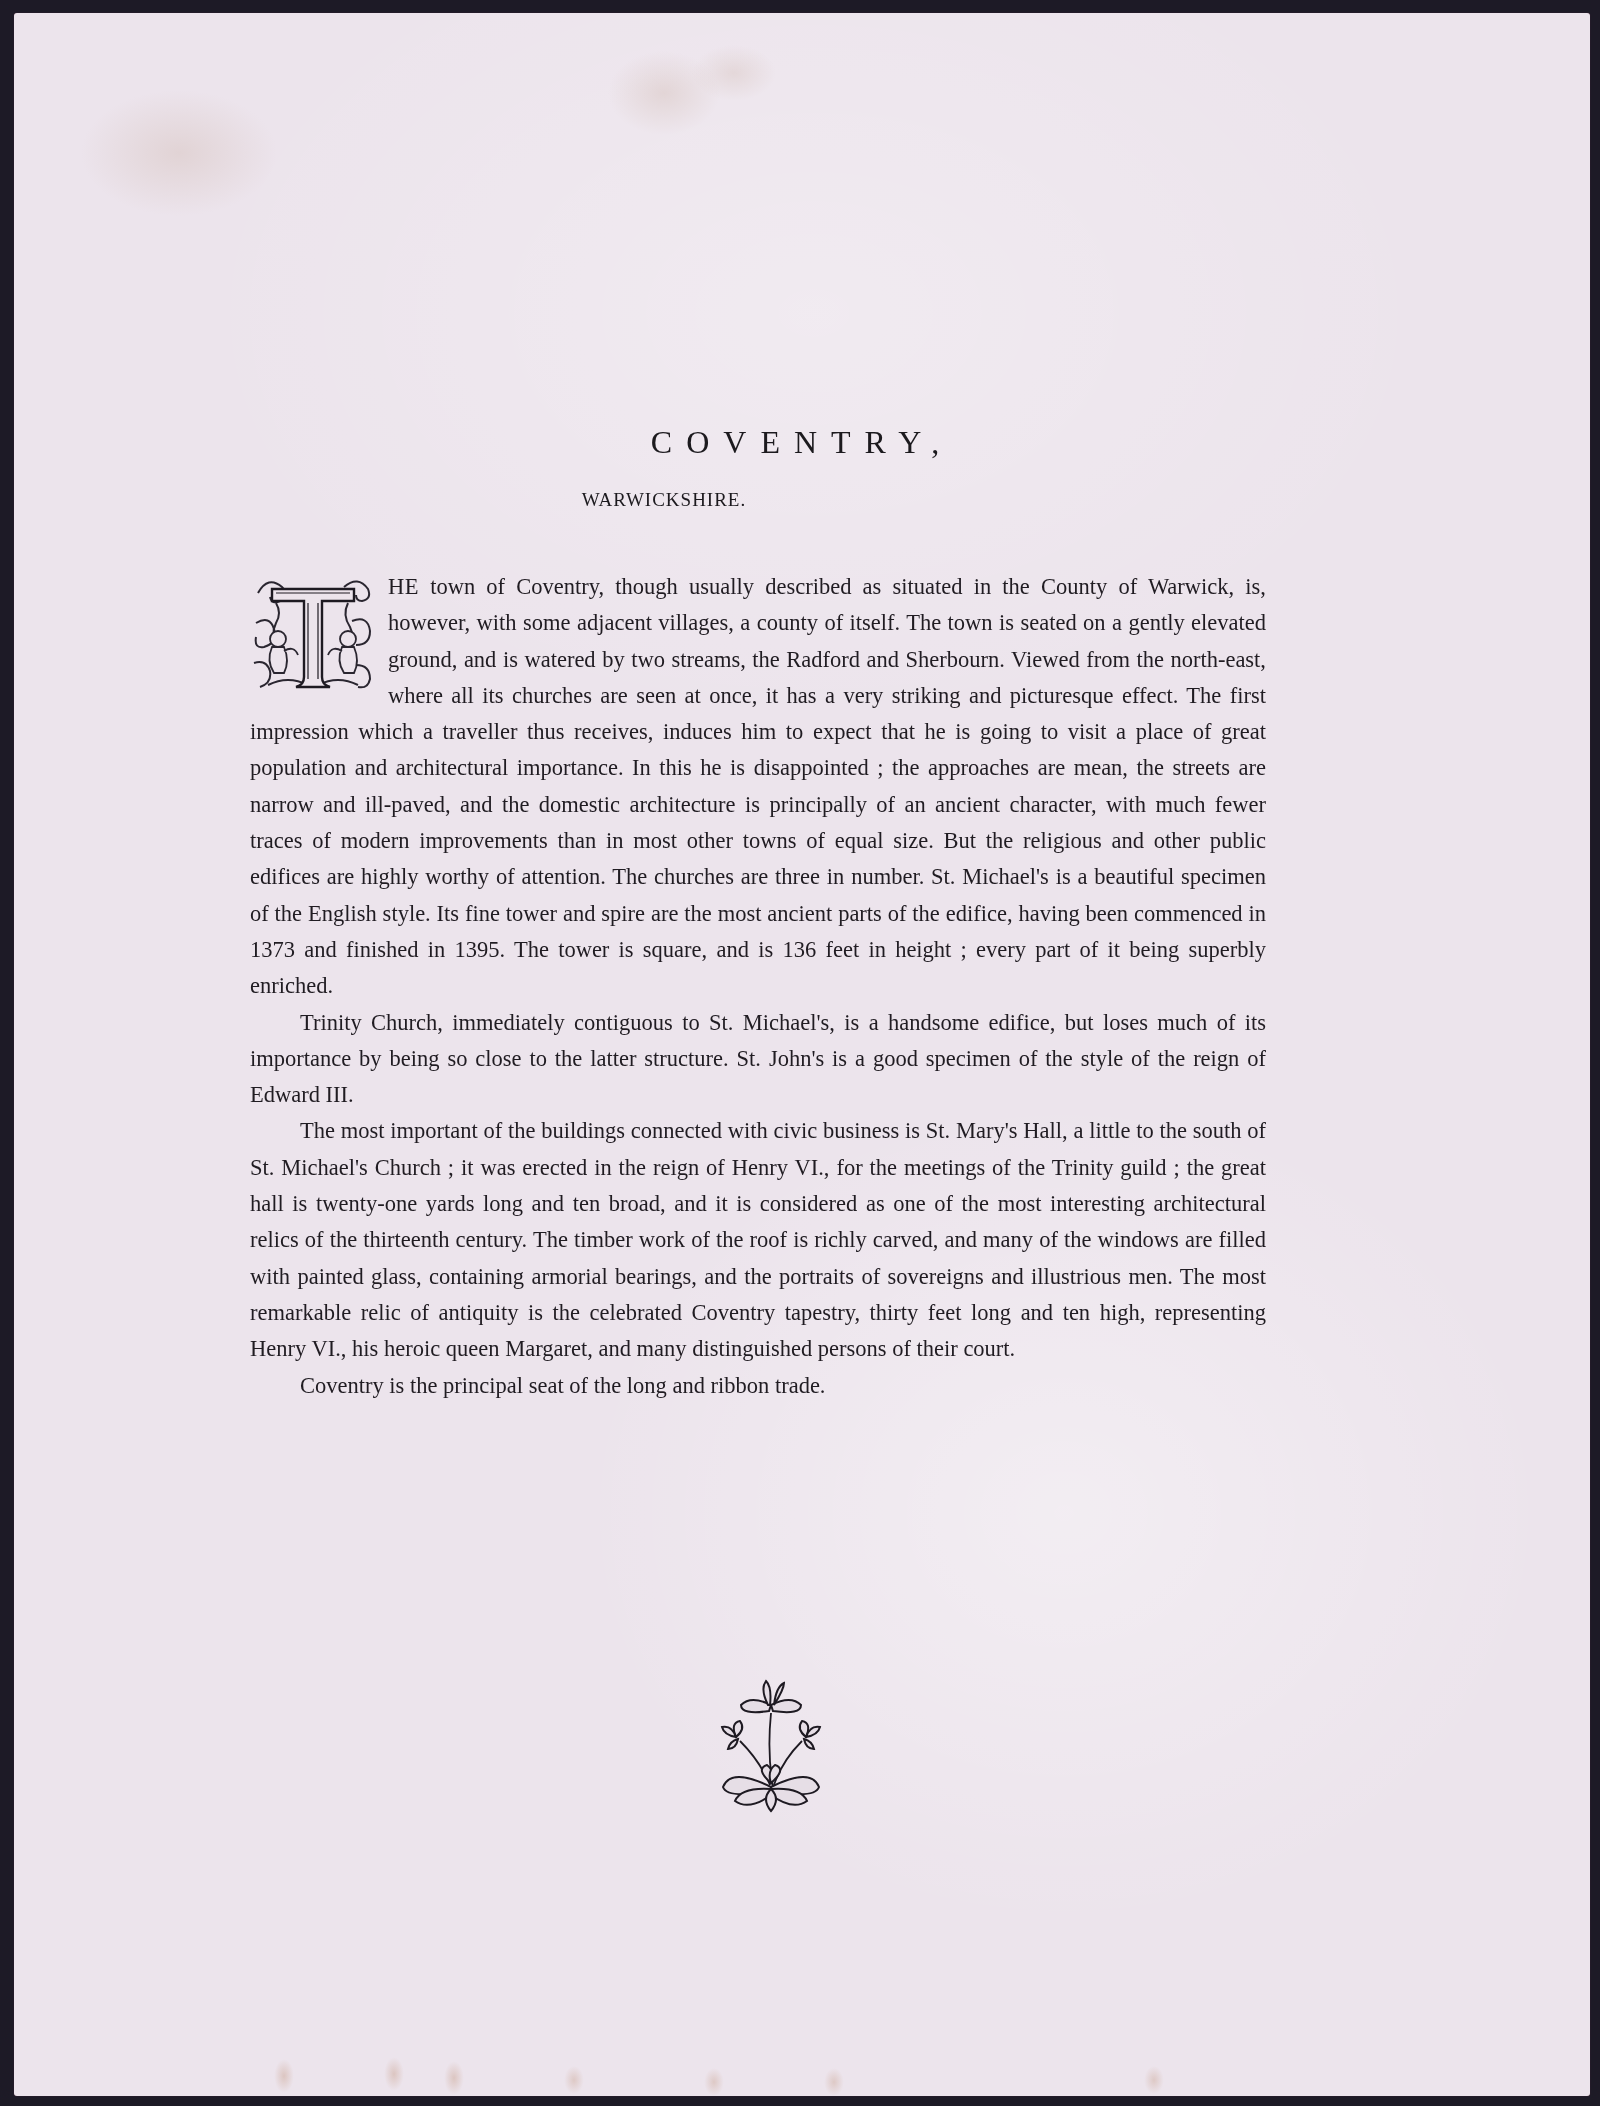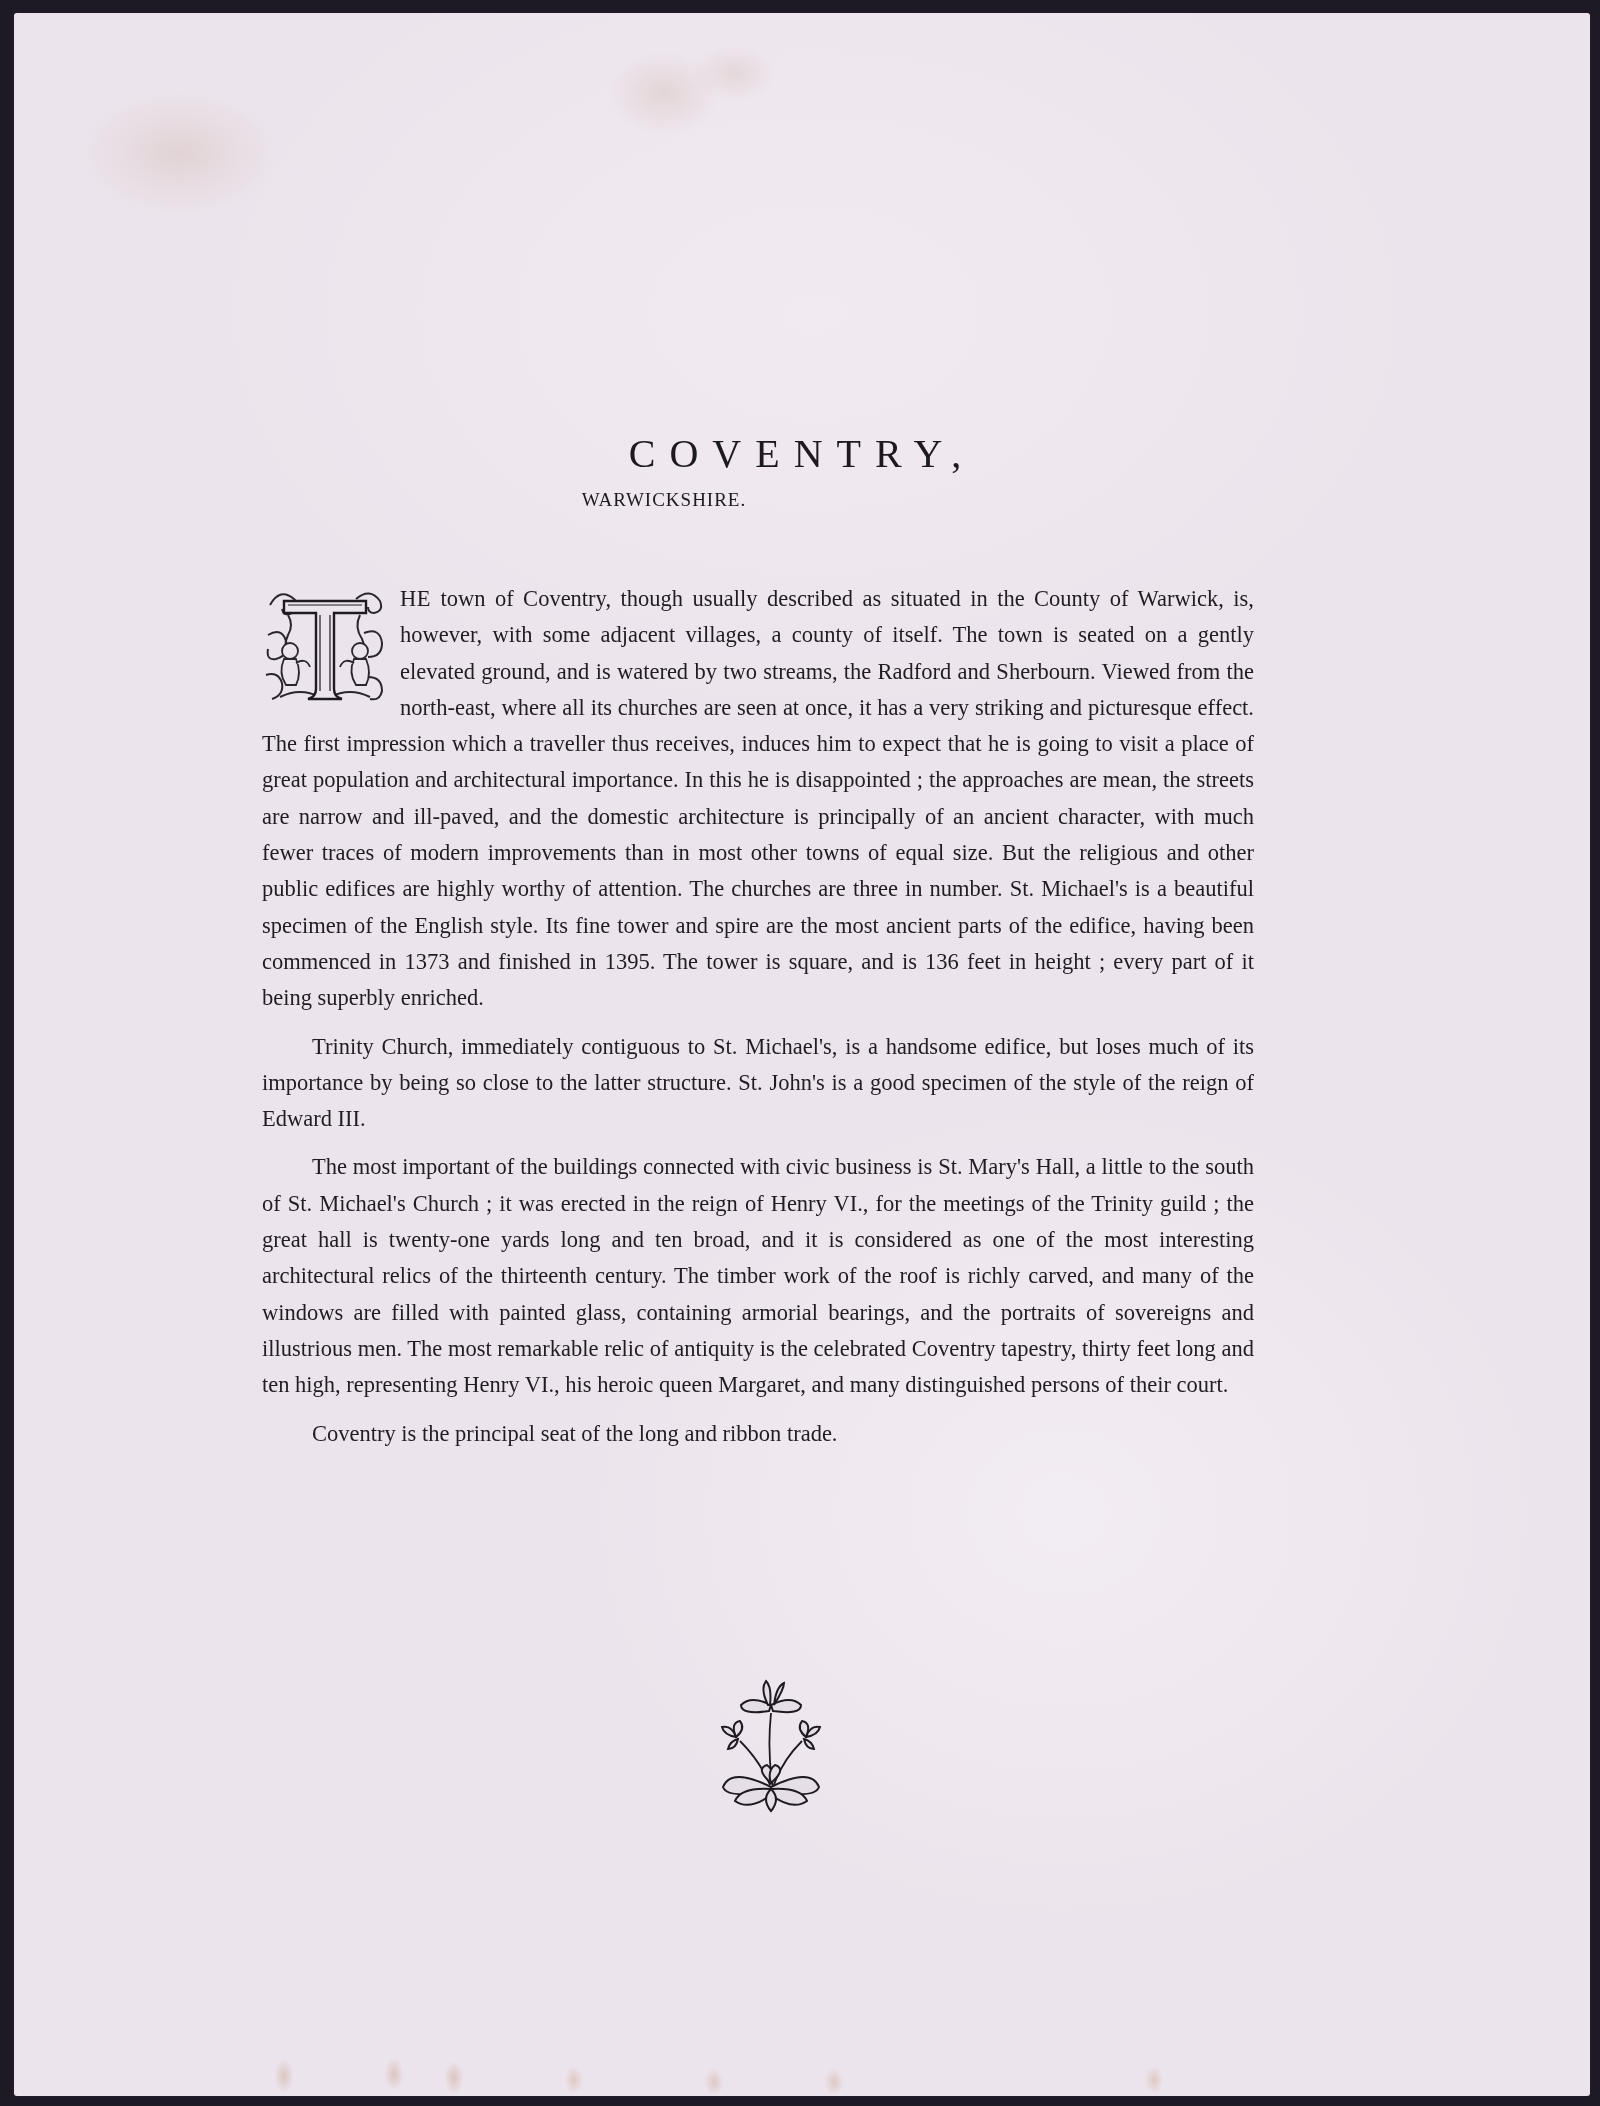--- a/index.html
+++ b/index.html
@@ -32,21 +32,21 @@
       radial-gradient(ellipse 14px 24px at 440px 22px, rgba(200,160,140,0.45), transparent 70%),
       radial-gradient(ellipse 14px 20px at 560px 24px, rgba(200,160,140,0.40), transparent 70%),
       radial-gradient(ellipse 14px 20px at 700px 26px, rgba(200,160,140,0.40), transparent 70%),
       radial-gradient(ellipse 14px 20px at 820px 26px, rgba(200,160,140,0.40), transparent 70%),
       radial-gradient(ellipse 14px 20px at 1140px 24px, rgba(200,160,140,0.40), transparent 70%);
   }
   .title {
     position: absolute;
     left: 0; width: 1576px; top: 390px;
     text-align: center;
-    font-size: 40px;
+    font-size: 32px;
     letter-spacing: 14px;
     color: #1c1a1e;
     font-weight: normal;
   }
   .subtitle {
     position: absolute;
     left: 0; width: 1300px; top: 476px;
     text-align: center;
     font-size: 19px;
     letter-spacing: 1px;
@@ -54,21 +54,21 @@
   }
   .body-text {
     position: absolute;
     left: 236px; top: 556px;
     width: 1016px;
     font-size: 22.5px;
     line-height: 36.3px;
     color: #201c22;
     text-align: justify;
   }
-  .body-text p { margin: 12px; text-indent: 50px; }
+  .body-text p { margin: 0; text-indent: 50px; }
   .body-text p.first { text-indent: 0; }
   .dropcap {
     float: left;
     width: 130px; height: 124px;
     margin: 4px 10px 0 -2px;
     position: relative;
   }
   .dropcap svg { width: 130px; height: 124px; display: block; }
   .first-line-caps { letter-spacing: 0.5px; }
   .ornament {

